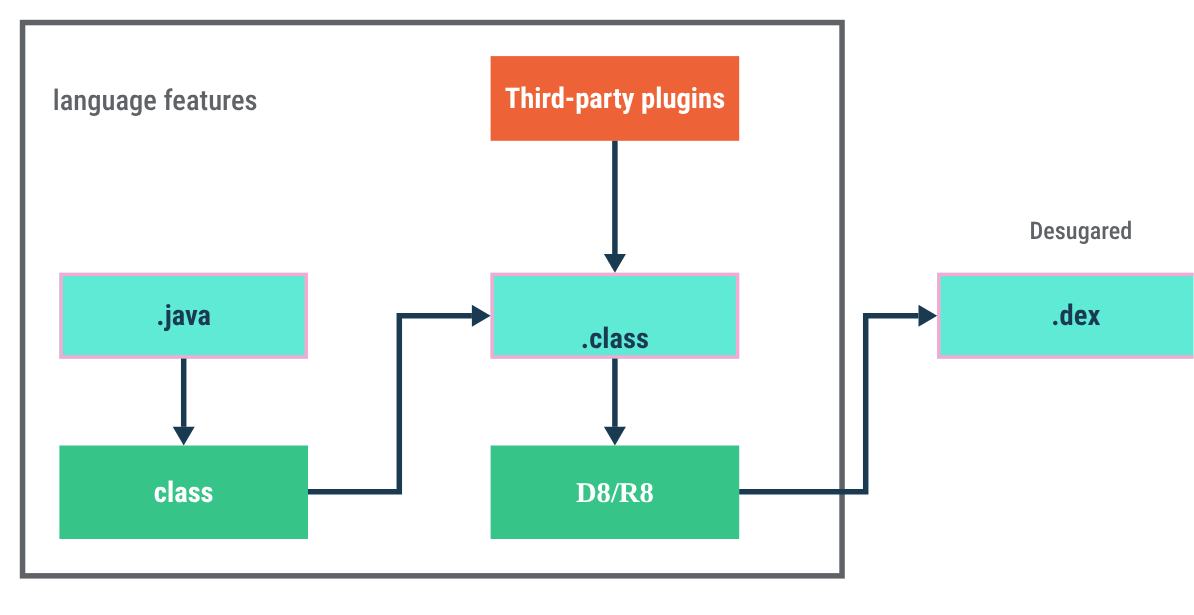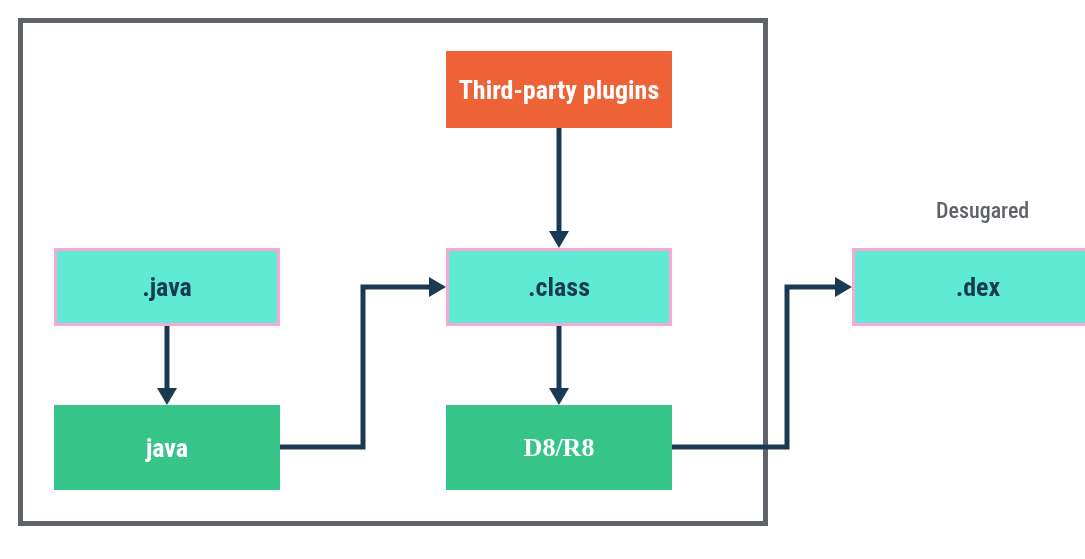--- a/index.html
+++ b/index.html
@@ -50,21 +50,21 @@
     }
     .label-text {
       position: absolute;
       font-size: 22px;
       font-weight: 500;
       color: #5f6368;
     }
     
     .box-java   { left: 54px;  top: 248px; width: 226px; height: 78px; }
     .box-javac  { left: 54px;  top: 405px; width: 226px; height: 85px; }
-    .box-class  { left: 446px; top: 248px; width: 226px; height: 78px; }
+    .box-class  { left: 446px; top: 248px; width: 226px; height: 78px; align-items: flex-end; }
     .box-d8r8   { left: 446px; top: 405px; width: 226px; height: 85px; font-family: Liberation Serif, serif; }
     .box-plugins{ left: 446px; top: 51px;  width: 226px; height: 77px; }
     .box-dex    { left: 852px; top: 248px; width: 252px; height: 78px; }
     .label-des  { left: 936px; top: 198px; }
     .arrow-svg {
       position: absolute;
       overflow: visible;
     }
     .arrow-path {
       stroke: #1a3a52;
@@ -75,28 +75,29 @@
       fill: #1a3a52;
     }
   </style>
 </head>
 <body>
 
 <div class="container"></div>
 
 <div class="header-text">
   <br>
+  <span>language features</span>
 </div>
 
 <div class="box box-green-outline box-java">
   <span>.java</span>
 </div>
 
 <div class="box box-green-solid box-javac">
-  <span>java</span>
+  <span>class</span>
 </div>
 
 <div class="box box-green-outline box-class">
   <span>.class</span>
 </div>
 
 <div class="box box-green-solid box-d8r8">
   <span>D8/R8</span>
 </div>
 

